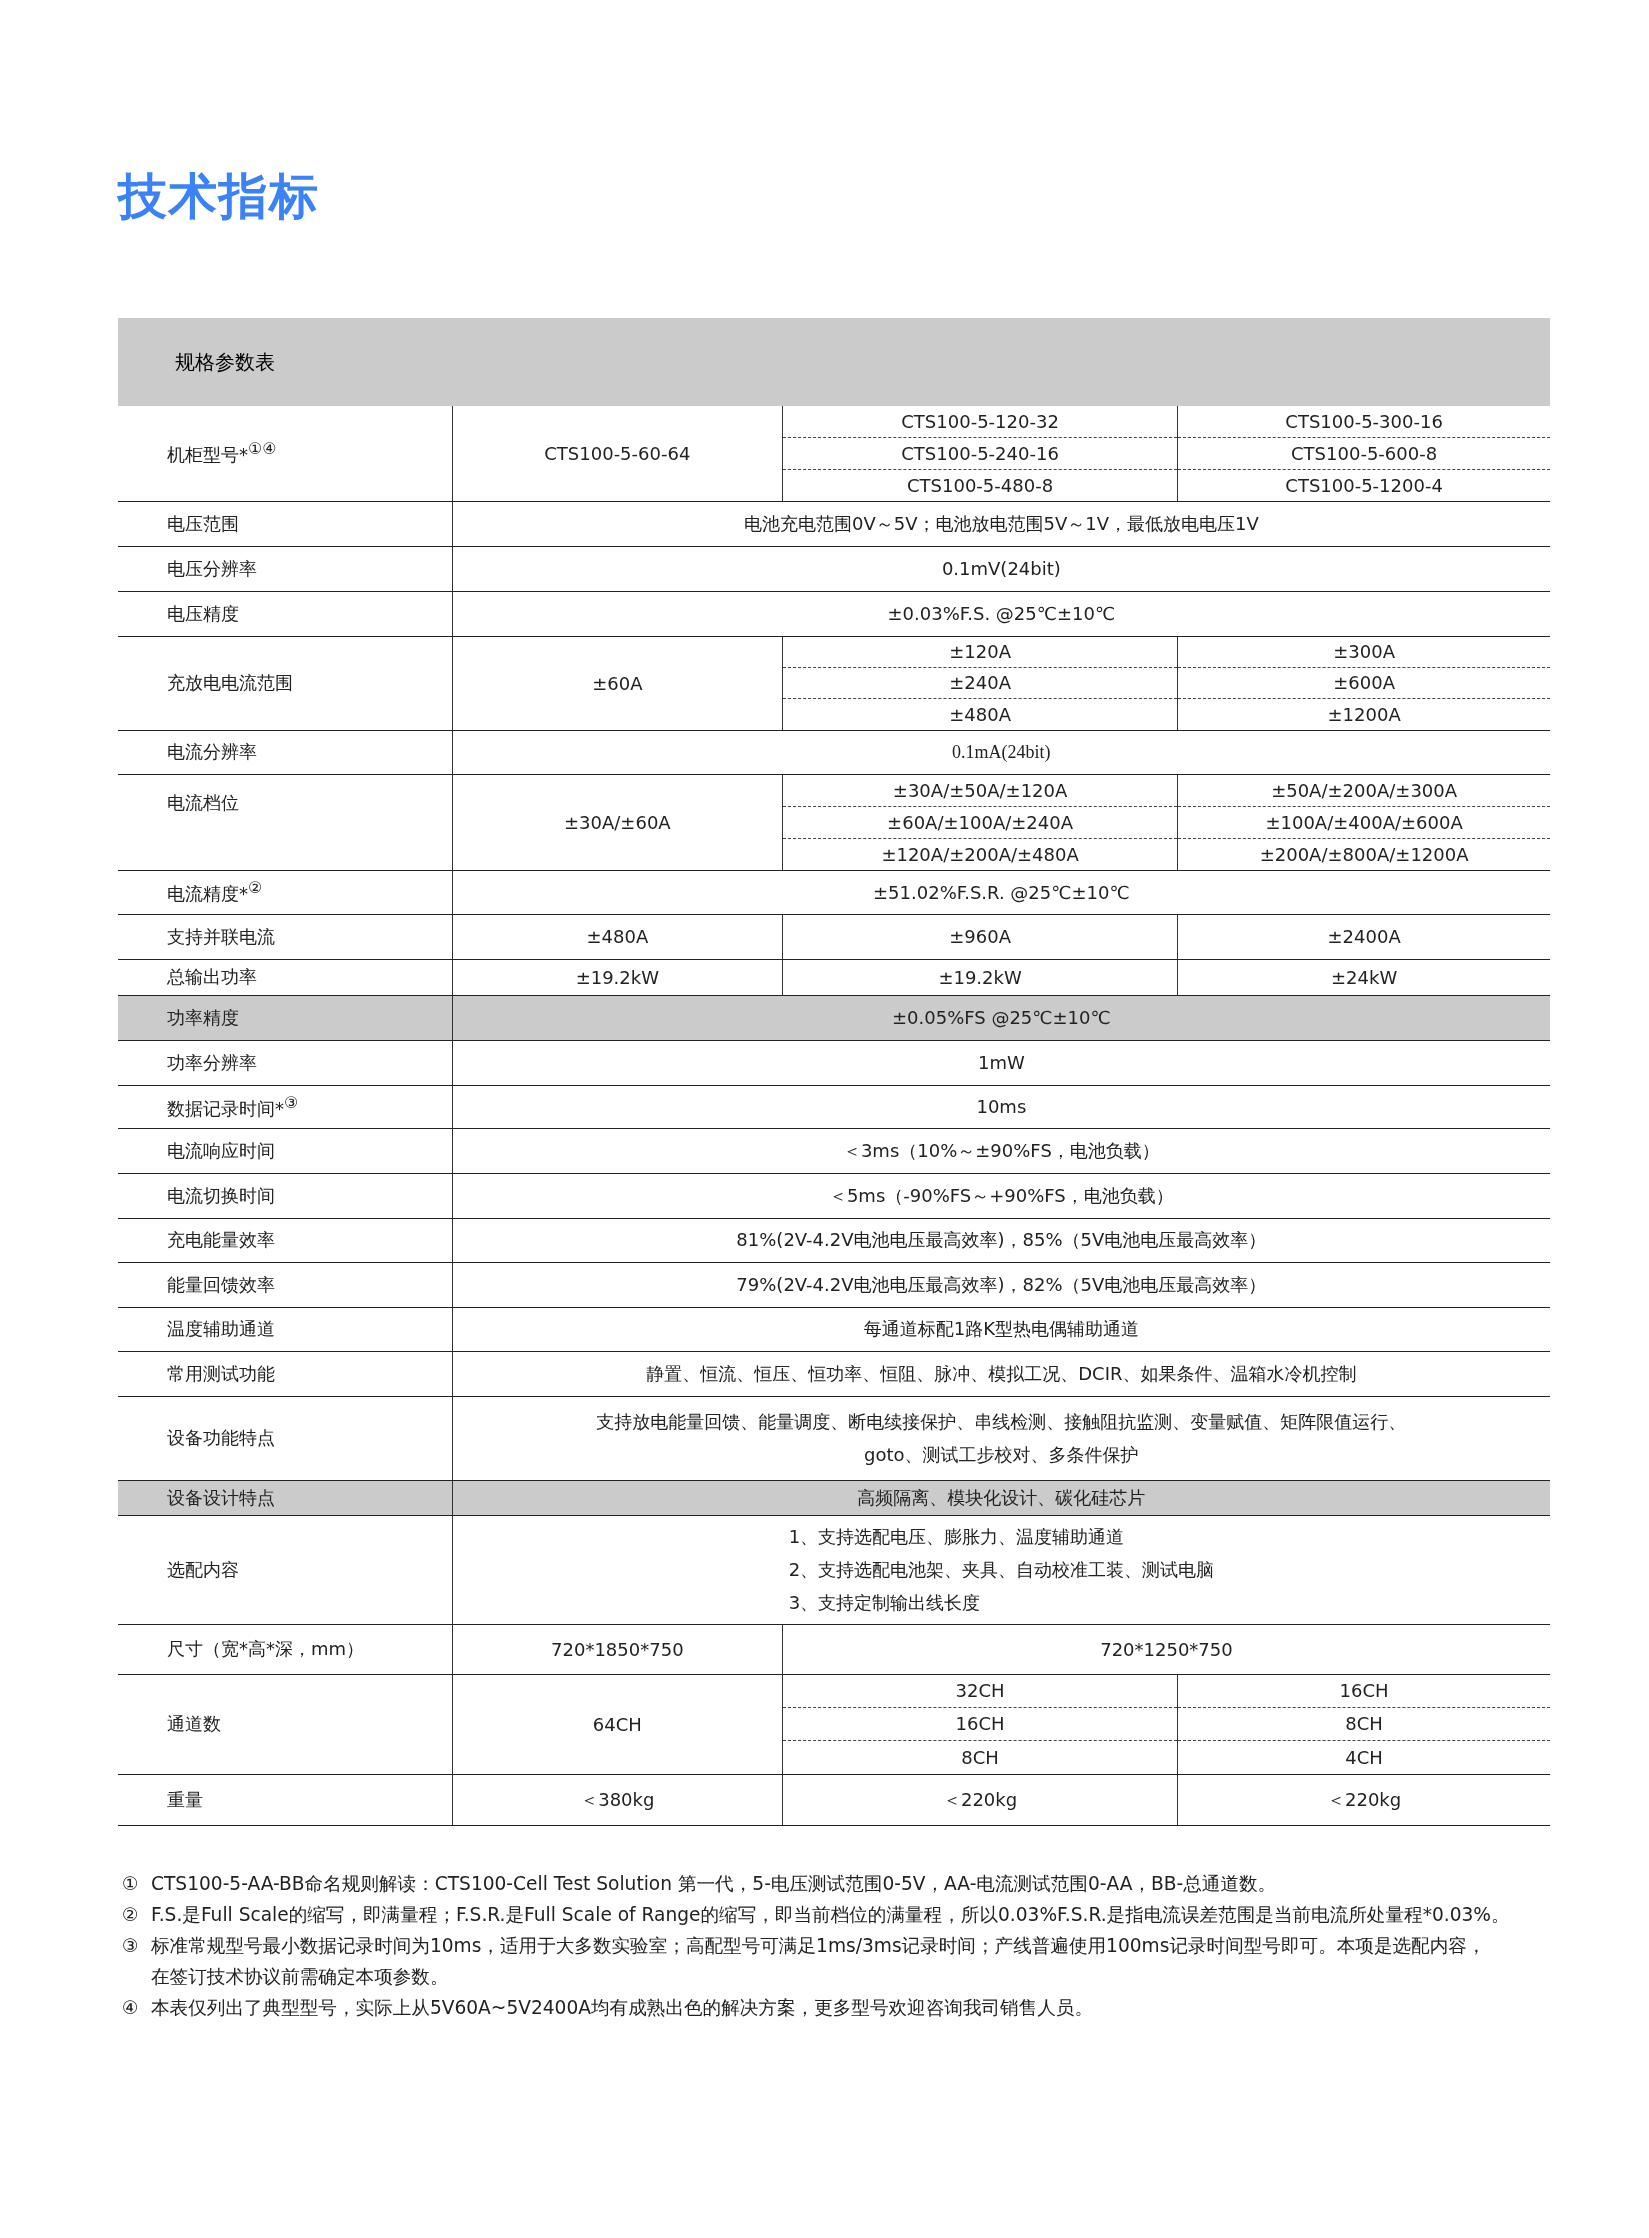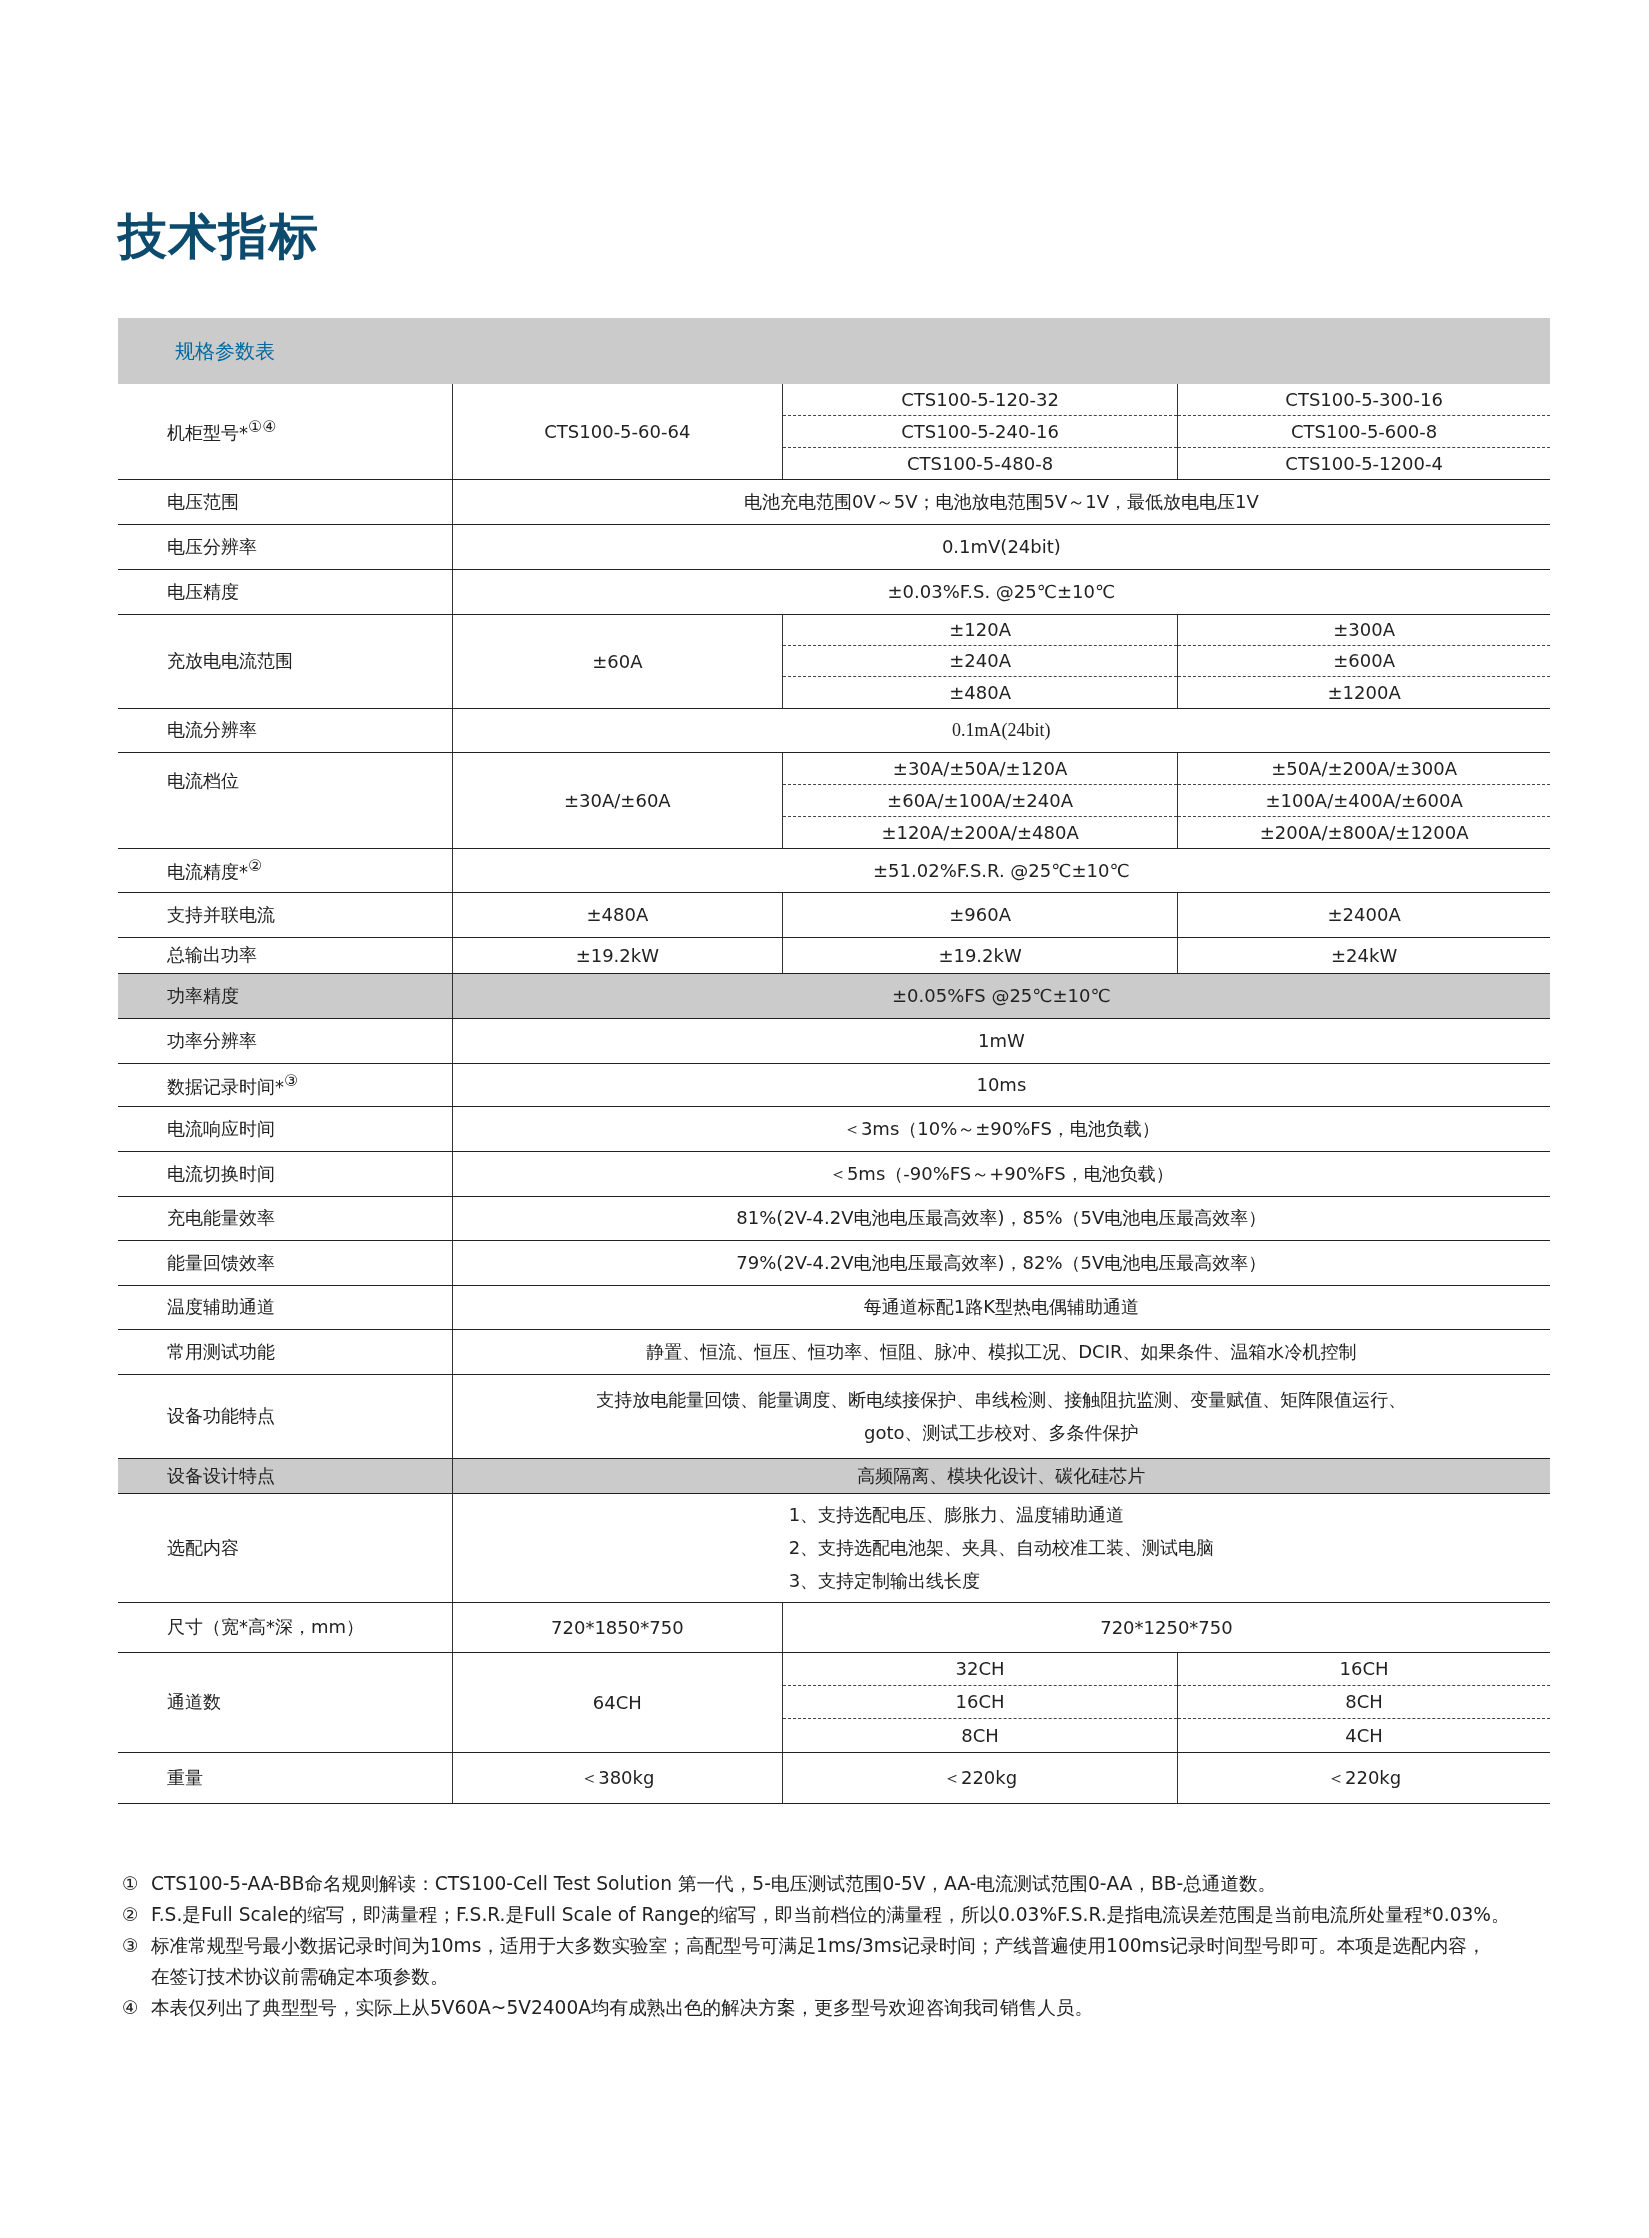--- a/index.html
+++ b/index.html
@@ -3,27 +3,27 @@
 <meta charset="utf-8">
 <style>
   html, body { margin: 0; padding: 0; background: #ffffff; }
   body {
     width: 1650px; height: 2239px; position: relative; overflow: hidden;
     font-family: "DejaVu Sans", "Liberation Sans", sans-serif;
     color: #1a1a1a;
   }
   .page-title {
     position: absolute; left: 118px; top: 172px;
-    font-size: 49px; font-weight: bold; color: #0c4a6e;
-    letter-spacing: 1.3px; line-height: 1; margin-top: 40px;
+    font-size: 49px; font-weight: bold; color: #3b82f6;
+    letter-spacing: 1.3px; line-height: 1;
   }
   .spec-table-wrap { position: absolute; left: 118px; top: 318px; width: 1432px; }
   .table-caption {
-    height: 66px; background: #cbcbcb; display: flex; align-items: center;
-    padding-left: 57px; font-size: 20px; color: #0369a1;
+    height: 88px; background: #cbcbcb; display: flex; align-items: center;
+    padding-left: 57px; font-size: 20px; color: #000000;
     box-sizing: border-box;
   }
   table.spec {
     width: 1432px; border-collapse: collapse; table-layout: fixed;
     font-size: 18px; color: #222;
   }
   table.spec col.c0 { width: 334px; }
   table.spec col.c1 { width: 330px; }
   table.spec col.c2 { width: 395px; }
   table.spec col.c3 { width: 372px; }

